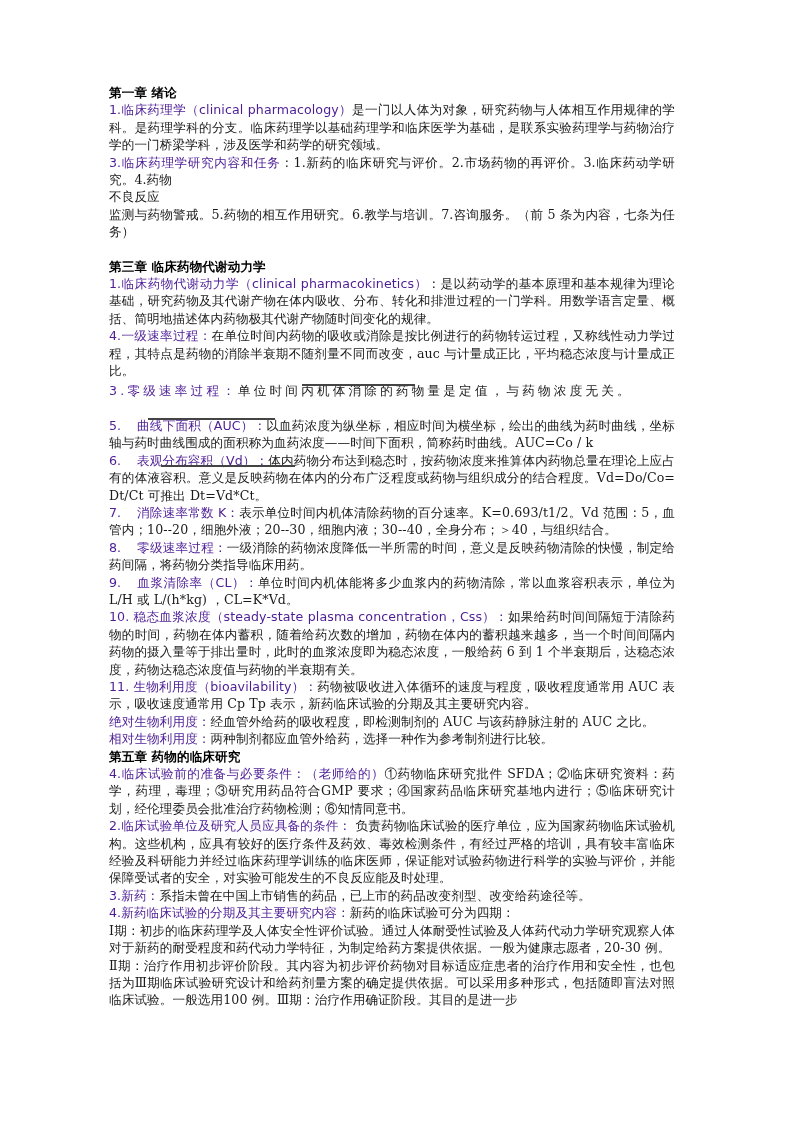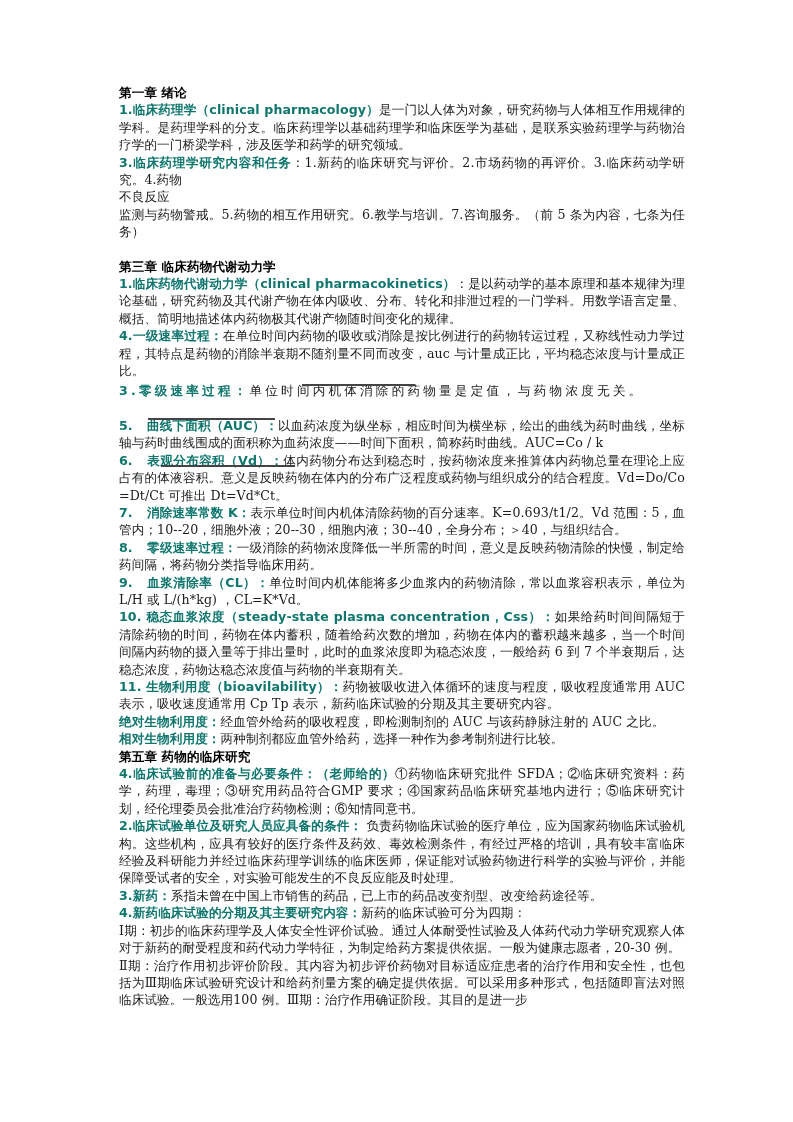--- a/index.html
+++ b/index.html
@@ -1,23 +1,23 @@
 <!DOCTYPE html>
 <html><head>
 <meta charset="utf-8">
 <style>
   html, body { margin: 0; padding: 0; background: #ffffff; }
   body { width: 793px; height: 1122px; position: relative; overflow: hidden; }
   .page {
-    position: absolute; left: 119px; top: 84px; width: 566px;
+    position: absolute; left: 109px; top: 84px; width: 566px;
     font-family: "DejaVu Serif", "Liberation Serif", serif;
     font-size: 12.6px; line-height: 17.4px; color: #1a1a1a;
     letter-spacing: 0.1px;
   }
-  .b { font-family: "DejaVu Sans", "Liberation Sans", sans-serif; font-weight: bold; color: #0f766e; }
+  .b { font-family: "DejaVu Sans", "Liberation Sans", sans-serif; font-weight: normal; color: #4c1d95; }
   .p { margin: 0; text-align: justify; text-align-last: left; word-break: break-all; }
   .chapter { font-family: "DejaVu Sans", "Liberation Sans", sans-serif; font-weight: bold; color:#000; margin:0; }
   .gap { height: 17px; }
   .num { display:inline-block; width: 28px; }
   .spaced { letter-spacing: 3.2px; }
   .rule { position: absolute; height: 1.5px; background: #444; }
 </style>
 </head>
 <body>
 
@@ -68,21 +68,21 @@
 
   <p class="p">
     <span class="b num">8.</span><span class="b">零级速率过程：</span><span>一级消除的药物浓度降低一半所需的时间，意义是反映药物清除的快慢，制定给药间隔，将药物分类指导临床用药。</span>
   </p>
 
   <p class="p">
     <span class="b num">9.</span><span class="b">血浆清除率（CL）：</span><span>单位时间内机体能将多少血浆内的药物清除，常以血浆容积表示，单位为 L/H 或 L/(h*kg) ，CL=K*Vd。</span>
   </p>
 
   <p class="p">
-    <span class="b">10. 稳态血浆浓度（steady-state plasma concentration，Css）：</span><span>如果给药时间间隔短于清除药物的时间，药物在体内蓄积，随着给药次数的增加，药物在体内的蓄积越来越多，当一个时间间隔内药物的摄入量等于排出量时，此时的血浆浓度即为稳态浓度，一般给药 6 到 7 个半衰期后，达稳态浓度，药物达稳态浓度值与药物的半衰期有关。</span>
+    <span class="b">10. 稳态血浆浓度（steady-state plasma concentration，Css）：</span><span>如果给药时间间隔短于清除药物的时间，药物在体内蓄积，随着给药次数的增加，药物在体内的蓄积越来越多，当一个时间间隔内药物的摄入量等于排出量时，此时的血浆浓度即为稳态浓度，一般给药 6 到 1 个半衰期后，达稳态浓度，药物达稳态浓度值与药物的半衰期有关。</span>
   </p>
 
   <p class="p">
     <span class="b">11. 生物利用度（bioavilability）：</span><span>药物被吸收进入体循环的速度与程度，吸收程度通常用 AUC 表示，吸收速度通常用 Cp Tp 表示，新药临床试验的分期及其主要研究内容。</span>
   </p>
 
   <p class="p">
     <span class="b">绝对生物利用度：</span><span>经血管外给药的吸收程度，即检测制剂的 AUC 与该药静脉注射的 AUC 之比。</span>
   </p>
 

